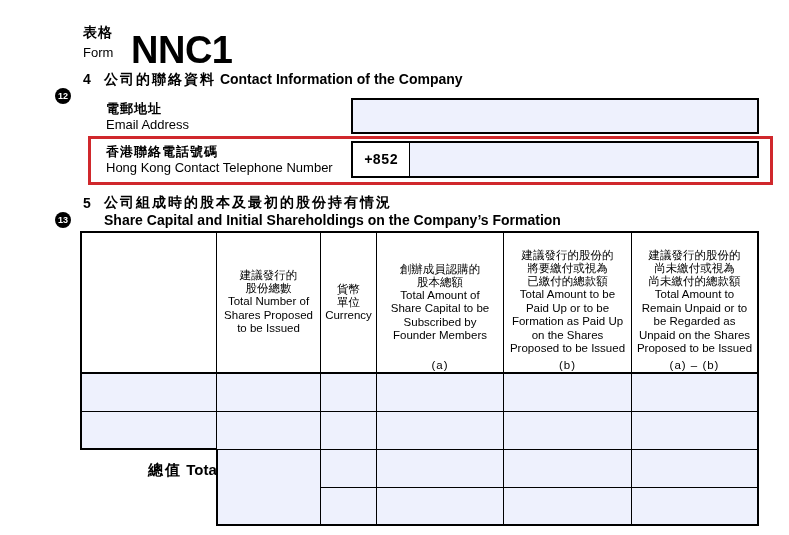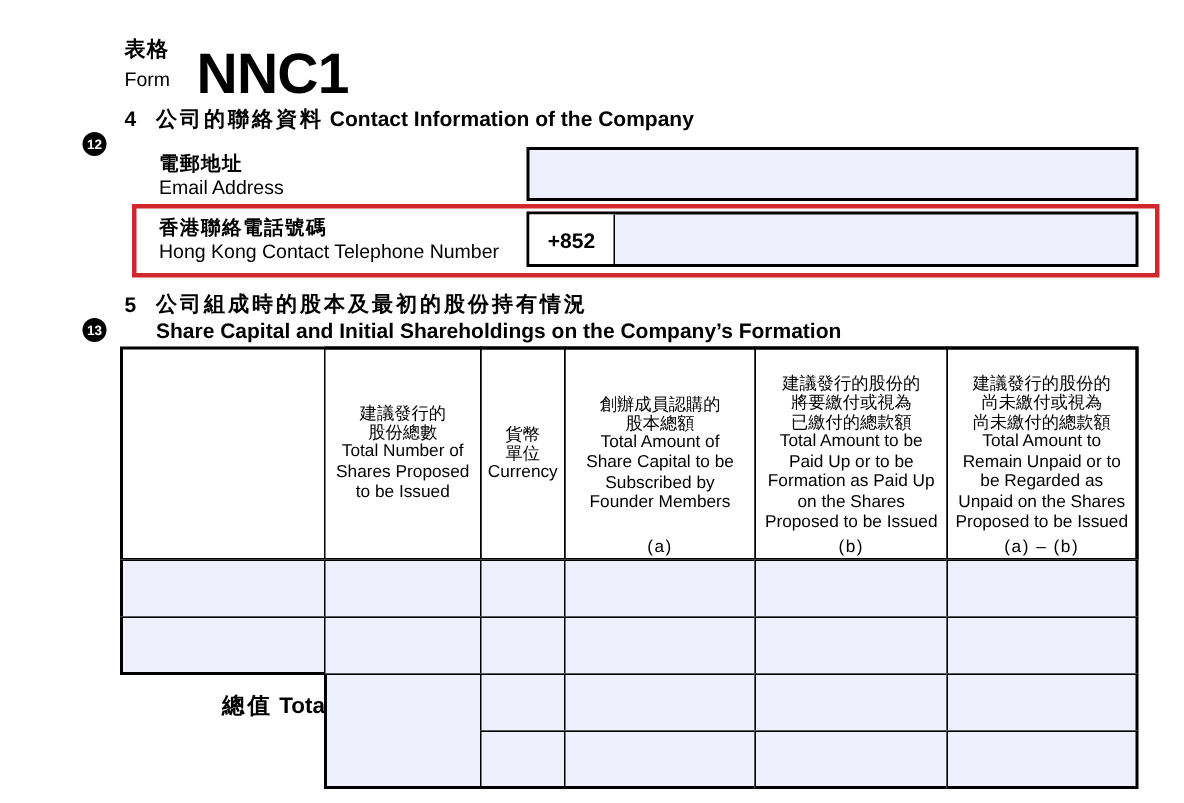--- a/index.html
+++ b/index.html
@@ -12,21 +12,21 @@
   .badge { width:16px; height:16px; border-radius:50%; background:#000; color:#fff;
            font-size:9px; font-weight:bold; text-align:center; line-height:16px;margin-top:18px; }
   .sec-num { font-size:14px; font-weight:bold; }
   .sec-title { font-size:14px; font-weight:bold; white-space:nowrap; }
   .sec-title .zh { font-family:"DejaVu Sans", sans-serif; letter-spacing:2px; }
   .label-zh { font-size:13px; font-weight:bold; font-family:"DejaVu Sans", sans-serif; letter-spacing:1px; }
   .label-en { font-size:13px; }
   .field { background:#eef1fd; border:2px solid #000; box-sizing:border-box; }
   .red-frame { border:3px solid #d0282c; box-sizing:border-box; }
   .prefix { background:#fff; border-right:1.5px solid #000; font-size:14px; font-weight:bold;
-            display:flex; align-items:center; justify-content:center; box-sizing:border-box; }
+            display:flex; align-items:center; justify-content:center; box-sizing:border-box;font-family:Liberation Mono, monospace; }
   .cell { position:absolute; box-sizing:border-box; border:1px solid #000; }
   .cell.fill { background:#eef1fd; }
   .hdr { display:flex; flex-direction:column; align-items:center; text-align:center; justify-content:center; }
   .hdr .zh { font-size:11.5px; font-weight:normal; font-family:"DejaVu Sans", sans-serif; line-height:13px; }
   .hdr .en { font-size:11.5px; line-height:13.5px; }
   .hdr .ref { position:absolute; bottom:1px; left:0; right:0; text-align:center; font-size:11.5px; letter-spacing:1px; }
   .total-label { font-size:15px; font-weight:bold; }
   .total-label .zh { font-family:"DejaVu Sans", sans-serif; letter-spacing:2px; }
 </style>
 </head>

